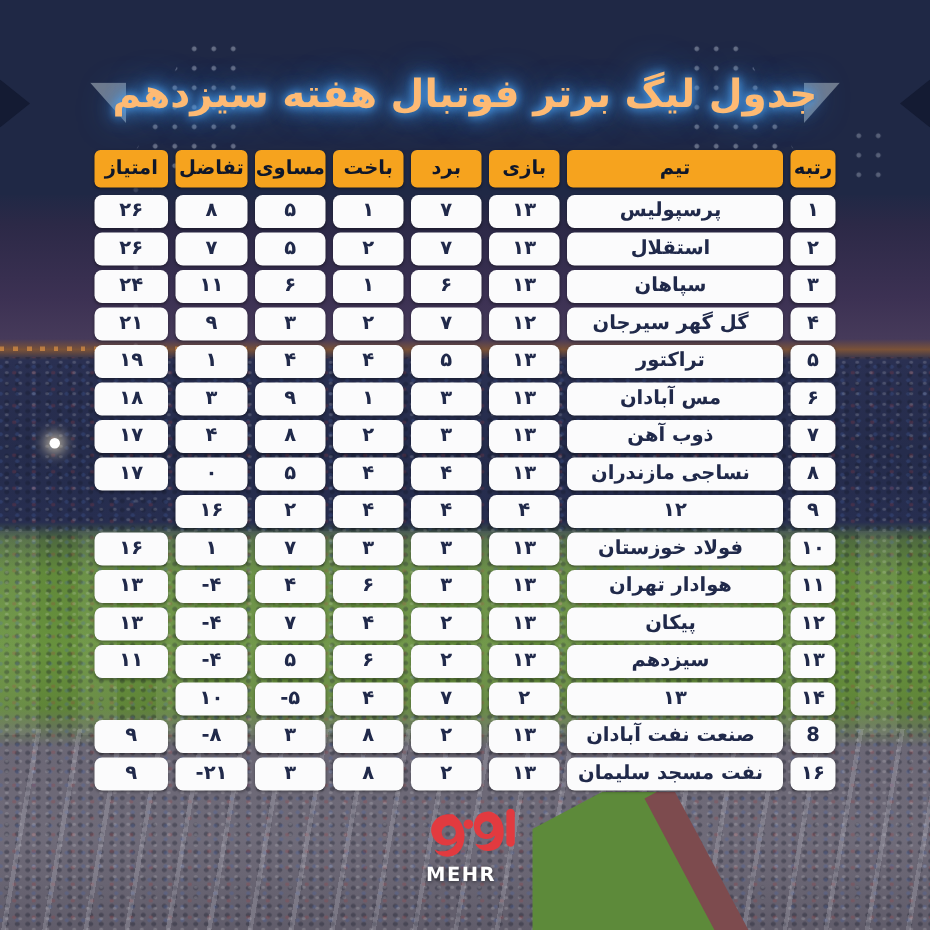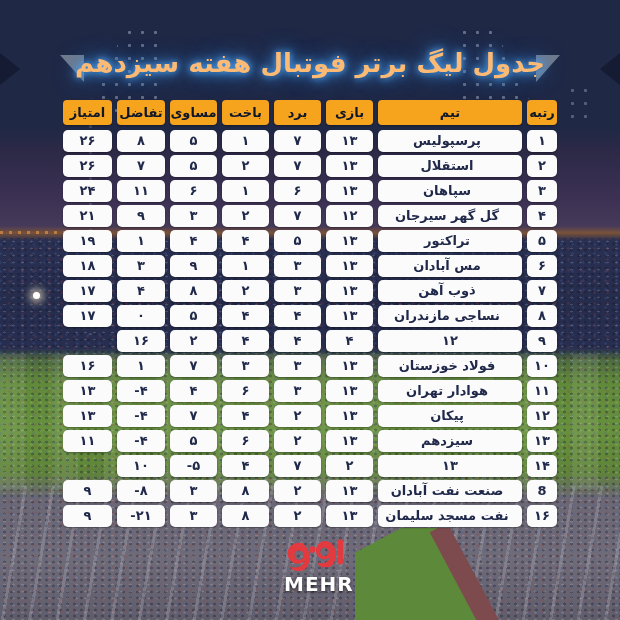--- a/index.html
+++ b/index.html
@@ -62,21 +62,21 @@
   #rows .grid-row{margin-bottom:3px;}
   #rows .cell{background:#fbfbfc;color:#20294a;height:22px;line-height:22px;border-radius:5px;
     font-weight:bold;font-size:13px;text-align:center;box-shadow:0 1px 2px rgba(0,0,0,.35);
     white-space:nowrap;overflow:hidden;}
   .cell.team{text-align:right;padding:0 10px 0 4px;}
   .cell.num{direction:ltr;}
 
   
   .logo{position:absolute;left:284px;top:537px;width:90px;color:#fff;}
   .logo svg{display:block;margin-left:2px;}
-  .logo-mehr{font-size:20px;font-weight:bold;letter-spacing:1px;line-height:18px;text-shadow:0 1px 3px rgba(0,0,0,.6);}
+  .logo-mehr{font-size:13px;font-weight:bold;letter-spacing:1px;line-height:18px;text-shadow:0 1px 3px rgba(0,0,0,.6);}
   .logo-news{font-size:11px;font-weight:400;letter-spacing:3.5px;line-height:17px;color:#14b8a6;text-shadow:0 1px 3px rgba(0,0,0,.6);margin-top:44px;}
 </style>
 </head>
 <body>
 
 <div id="stage">
 
   <div class="bg"></div>
   <div class="crowd-noise"></div>
   <div class="pitch-stripes"></div>

